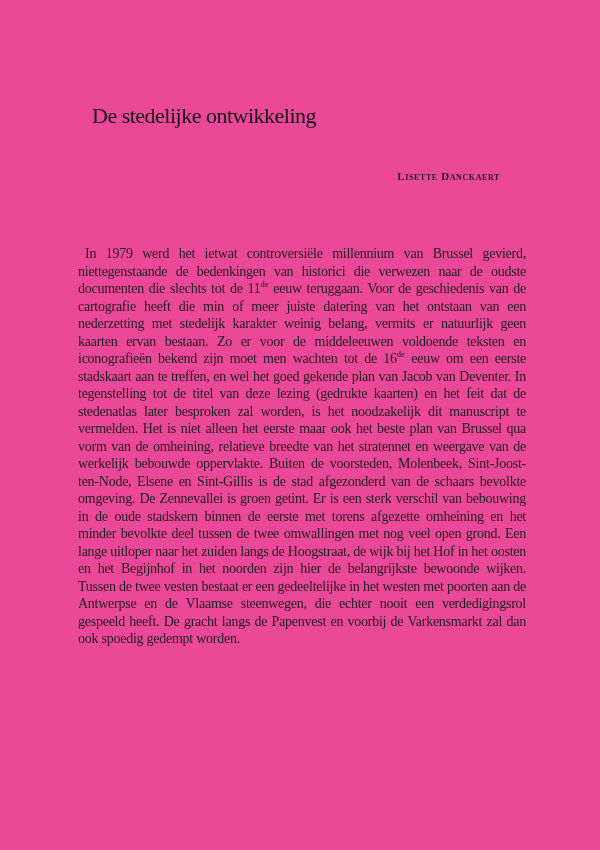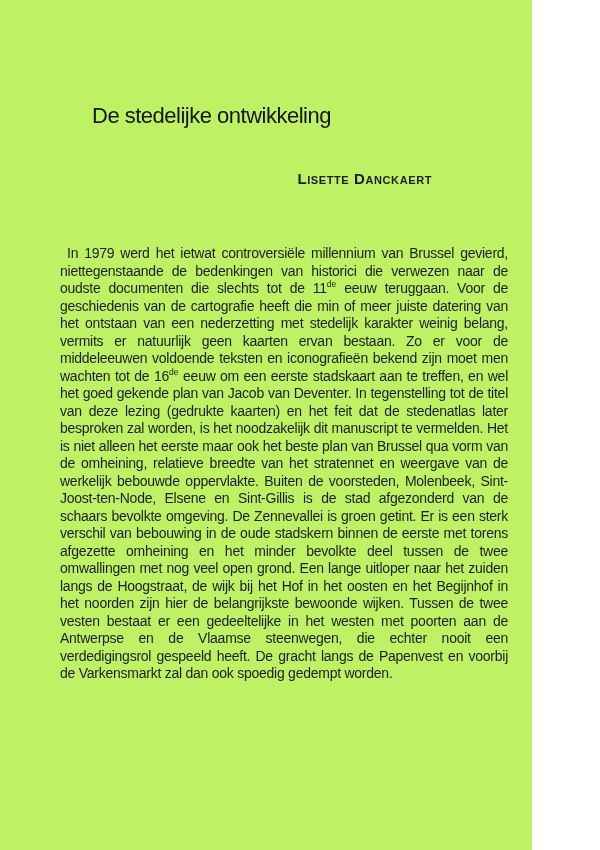--- a/index.html
+++ b/index.html
@@ -2,52 +2,52 @@
 <html><head>
 <meta charset="utf-8">
 <style>
   html, body {
     margin: 0;
     padding: 0;
     background: #ffffff;
   }
   .page {
     position: relative;
-    width: 532px;
+    width: 600px;
     height: 850px;
-    background: #bef264;
-    font-family: Liberation Sans, sans-serif;
+    background: #ec4899;
+    font-family: Liberation Serif, serif;
     color: #1e1e1e;
     overflow: hidden;
   }
   .title {
     position: absolute;
     left: 92px;
     top: 101px;
     font-size: 22px;
     line-height: 30px;
     letter-spacing: -0.5px;
     font-weight: normal;
     color: #151515;
     white-space: nowrap;
   }
   .byline {
     position: absolute;
     top: 170px;
     right: 100px;
-    font-size: 15px;
+    font-size: 11px;
     font-weight: bold;
     font-variant: small-caps;
     letter-spacing: 0.6px;
     color: #1d1d1d;
     white-space: nowrap;
   }
   .bodytext {
     position: absolute;
-    left: 60px;
+    left: 78px;
     top: 231px;
     width: 448px;
     font-size: 14px;
     line-height: 17.5px;
     letter-spacing: -0.25px;
     text-align: justify;
     text-indent: 7px;
     color: #1e1e1e;
   }
   .bodytext sup {

